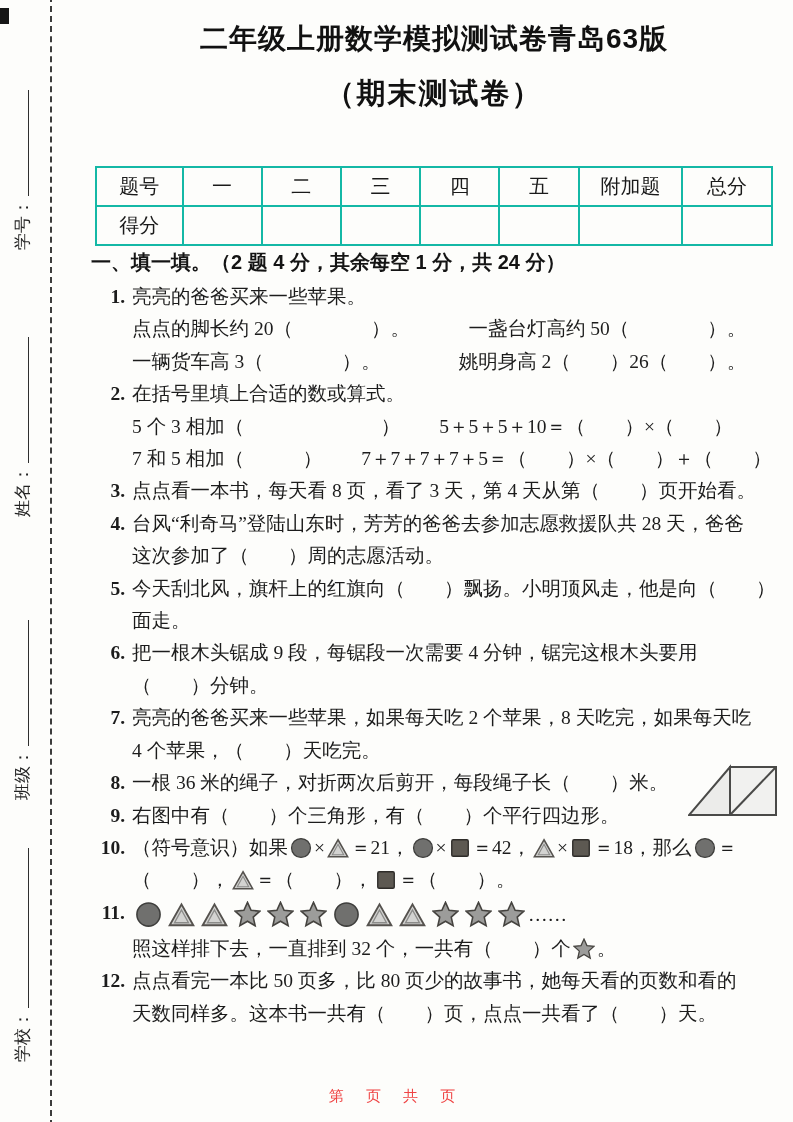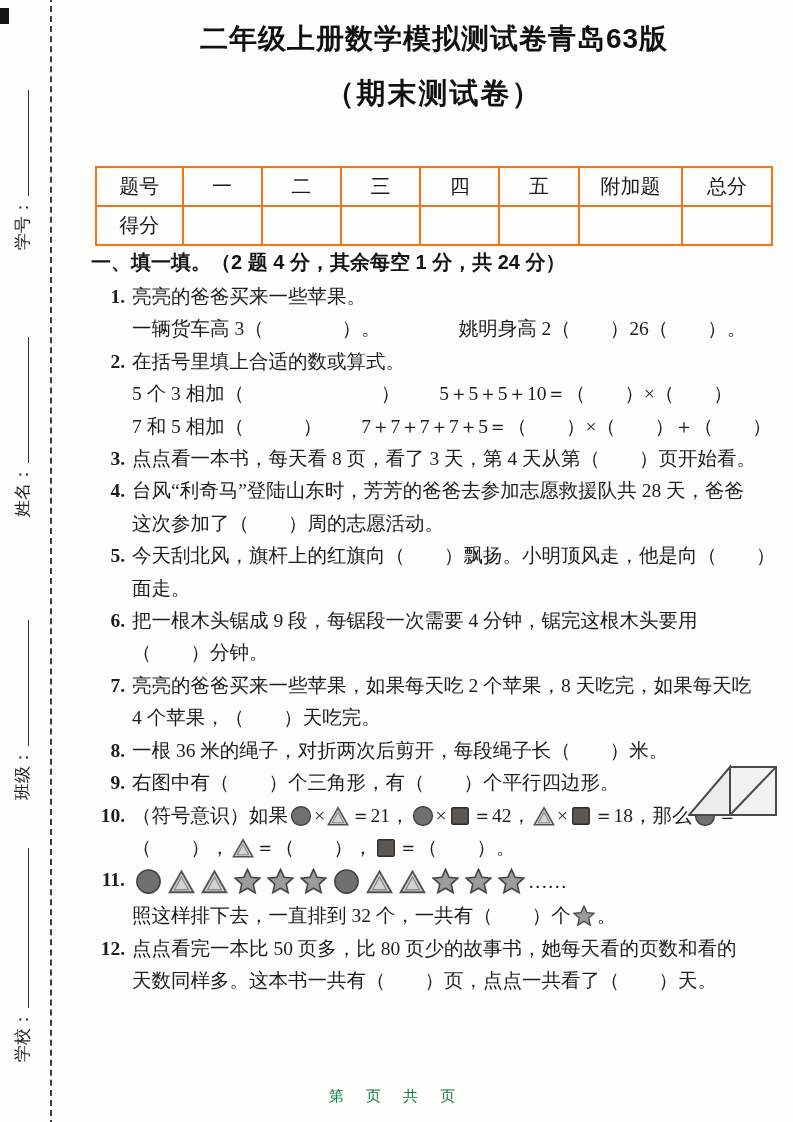--- a/index.html
+++ b/index.html
@@ -40,21 +40,21 @@
     margin:16px 0 13px 0;text-align:center;
     font-family:"Liberation Sans","DejaVu Sans",sans-serif;
     font-size:29px;font-weight:bold;letter-spacing:2px;color:#111;
   }
   
   table.score-table{
     width:100%;border-collapse:collapse;margin-top:52px;
     table-layout:fixed;font-size:20px;
   }
   table.score-table td{
-    border:2px solid #f97316;height:37px;text-align:center;vertical-align:middle;
+    border:2px solid #14b8a6;height:37px;text-align:center;vertical-align:middle;
     padding:0;color:#1a1a1a;
   }
   table.score-table td.c0{width:12.5%;}
   table.score-table td.c6{width:15%;}
   table.score-table td.c7{width:13%;}
   
   .section-heading{
     margin-top:3px;margin-left:-4px;
     font-family:"Liberation Sans","DejaVu Sans",sans-serif;
     font-size:20px;font-weight:bold;color:#141414;
@@ -69,21 +69,21 @@
   .qline{line-height:32.4px;white-space:nowrap;}
   .shp{width:22px;height:22px;vertical-align:-5px;margin:0 2px;}
   .icons-row .shp{width:27px;height:27px;vertical-align:-7px;margin:0 3px;}
   .icons-row{line-height:36px;}
   
   .q9-figure{position:absolute;left:688px;top:757px;}
   
   .footer{
     position:absolute;left:0;right:0;bottom:16px;text-align:center;
     font-family:"Liberation Sans","DejaVu Sans",sans-serif;
-    font-size:15px;letter-spacing:9px;color:#15803d;
+    font-size:15px;letter-spacing:9px;color:#ef4444;
   }
 </style>
 </head>
 <body>
 
 <div class="page">
 
   <div class="corner-mark"></div>
   <div class="fold-line"></div>
 
@@ -133,20 +133,21 @@
     </tbody>
       </table>
 
     <div class="section-heading">一、填一填。（2 题 4 分，其余每空 1 分，共 24 分）</div>
 
     <div class="questions" id="questions">
         <div class="q">
           <span class="qnum">1.</span>
           <div class="qbody">
             <div class="qline">亮亮的爸爸买来一些苹果。</div>
+            <div class="qline">点点的脚长约 20（　　　　）。　　　一盏台灯高约 50（　　　　）。</div>
             <div class="qline">一辆货车高 3（　　　　）。　　　　姚明身高 2（　　）26（　　）。</div>
           </div>
         </div>
         <div class="q">
           <span class="qnum">2.</span>
           <div class="qbody">
             <div class="qline">在括号里填上合适的数或算式。</div>
             <div class="qline">5 个 3 相加（　　　　　　　）　　5＋5＋5＋10＝（　　）×（　　）</div>
             <div class="qline">7 和 5 相加（　　　）　　7＋7＋7＋7＋5＝（　　）×（　　）＋（　　）</div>
           </div>

